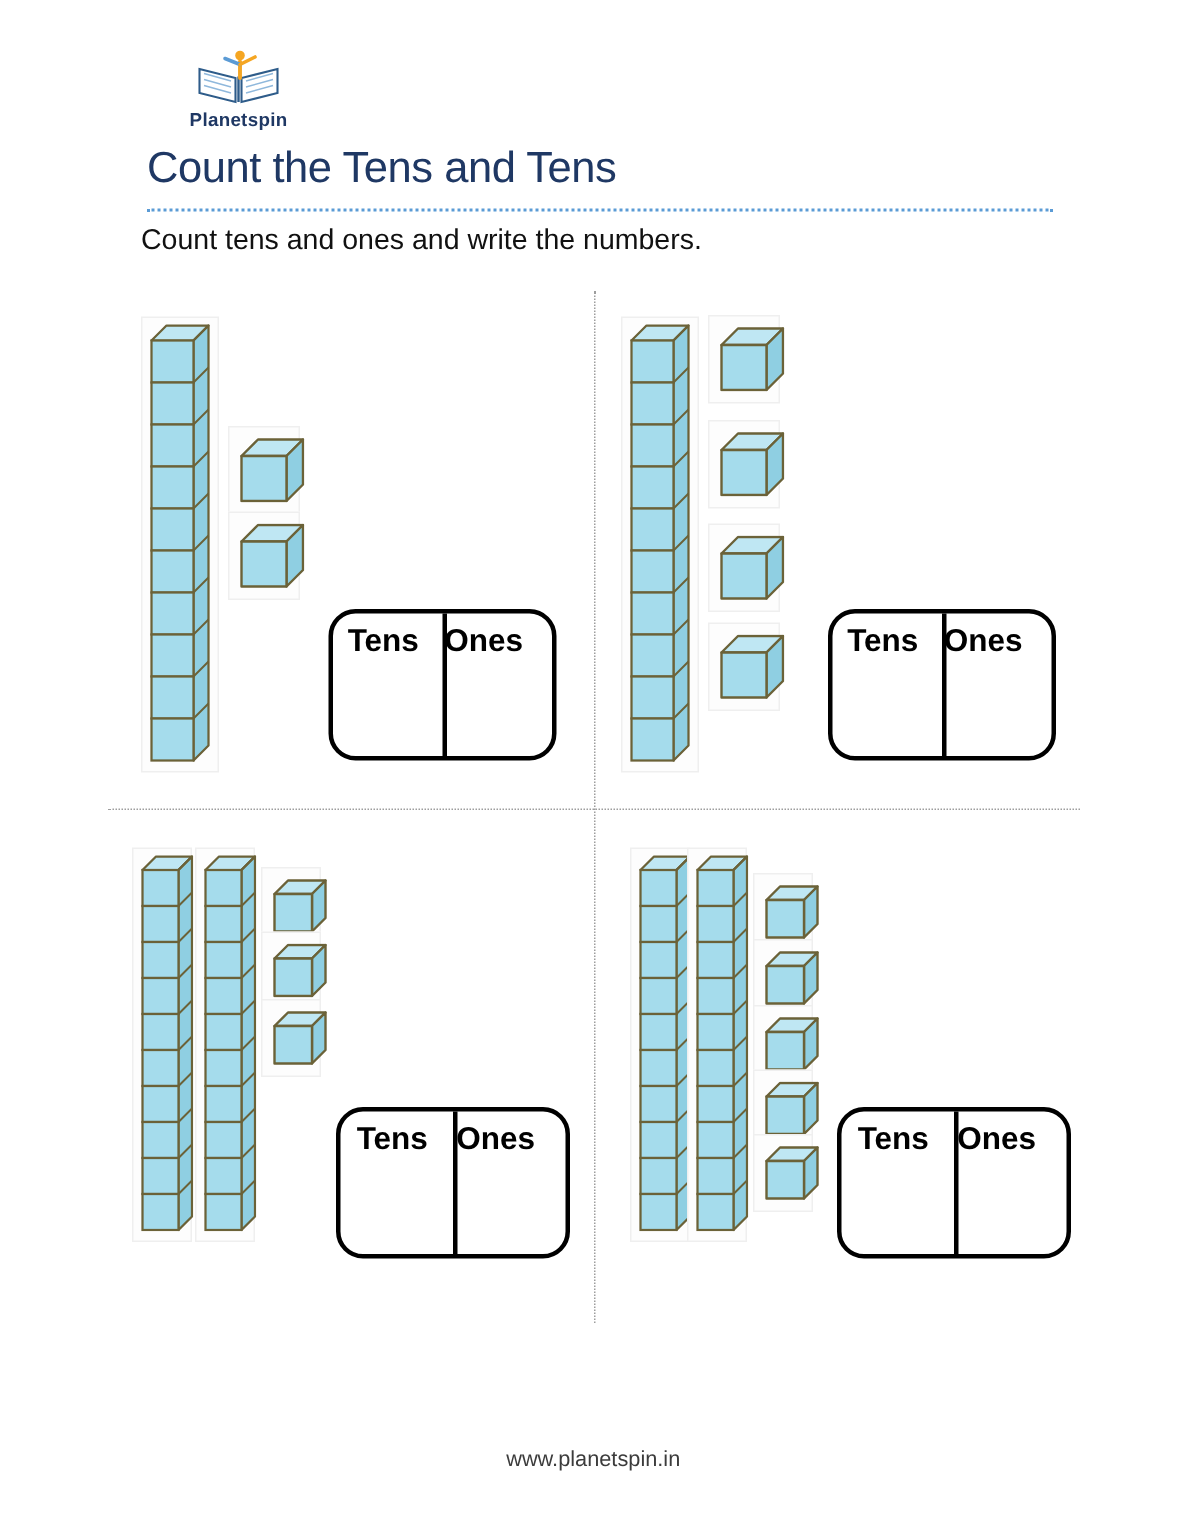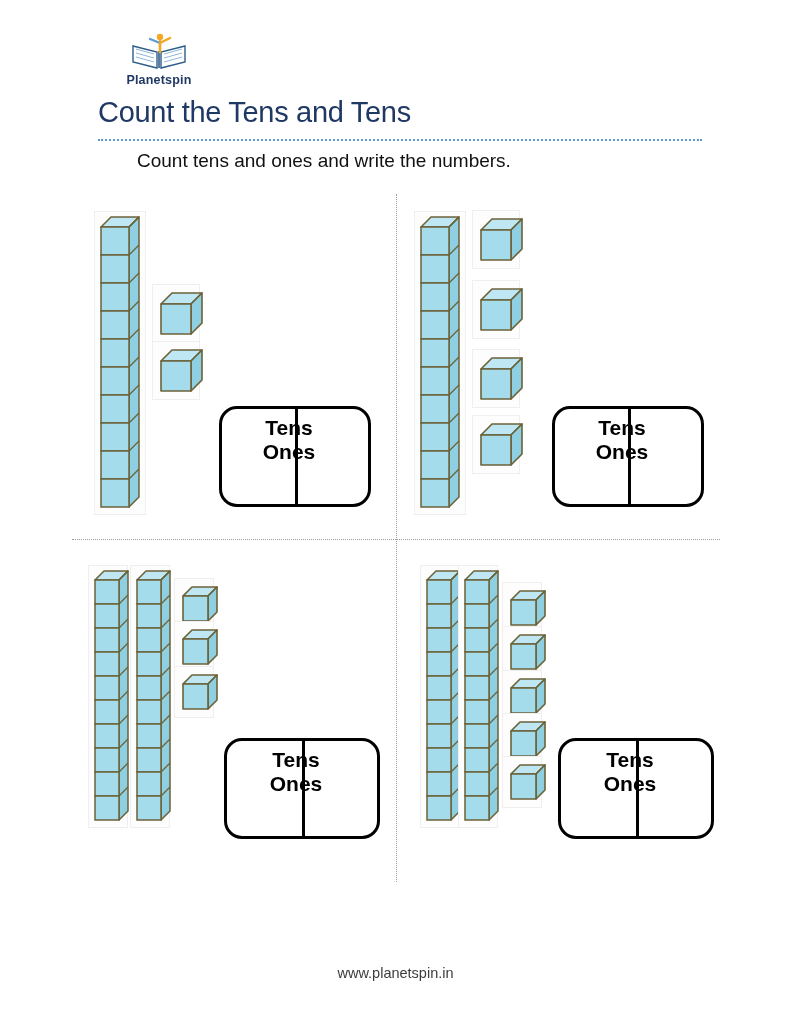--- a/index.html
+++ b/index.html
@@ -55,21 +55,20 @@
     height: 0;
     border-top: 2px dotted #5B9BD5;
   }
   .page-subtitle {
     position: absolute;
     left: 94px;
     top: 150px;
     font-size: 19px;
     color: #111111;
     white-space: nowrap;
-    margin-left: 43px;
   }
 
   
   .divider-h {
     position: absolute;
     left: 72px;
     top: 539px;
     width: 648px;
     height: 0;
     border-top: 1px dotted #9d9d9d;
@@ -120,21 +119,20 @@
     bottom: 0;
     left: 50%;
     width: 0;
     border-left: 3px solid #000000;
   }
   .answer-labels {
     position: absolute;
     left: 0; right: 12px;
     top: 7px;
     display: flex;
-    flex-direction: column;
   }
   .answer-label {
     flex: 1;
     text-align: center;
     font-size: 21px;
     font-weight: bold;
     color: #000000;
     font-family: "Liberation Sans", sans-serif;
   }
   .answer-cell {

